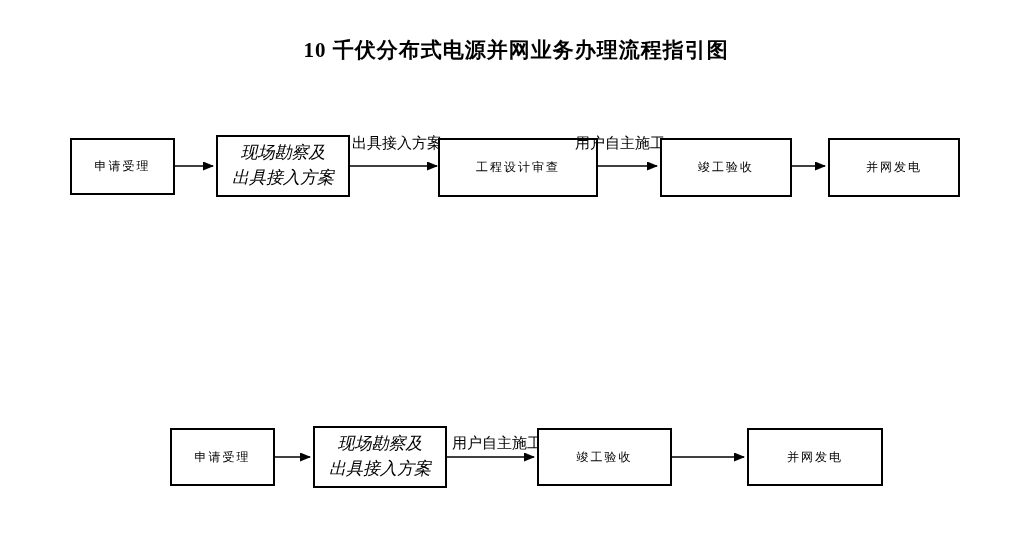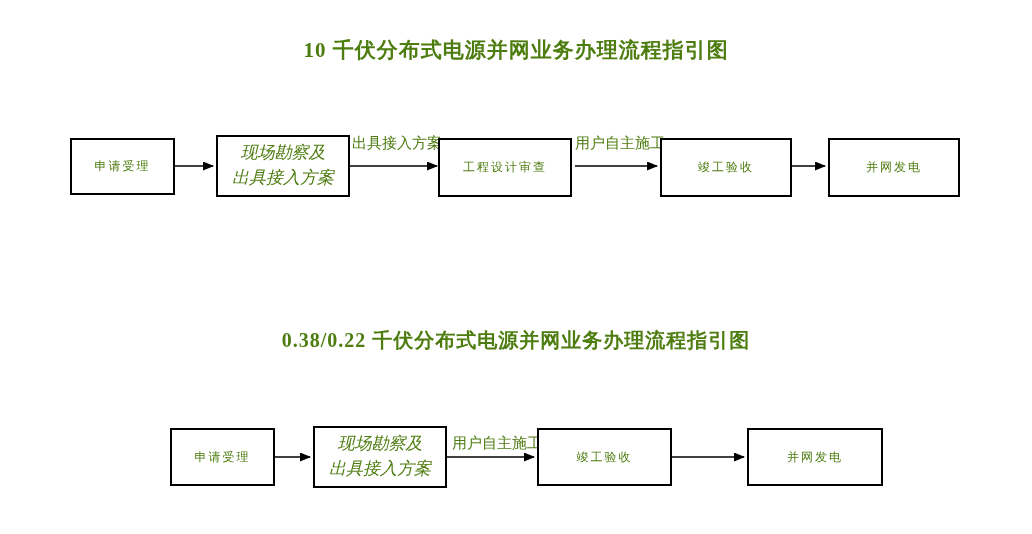--- a/index.html
+++ b/index.html
@@ -7,21 +7,21 @@
     padding: 0;
     background: #ffffff;
     font-family: "Liberation Serif", serif;
   }
   .canvas {
     position: relative;
     width: 1032px;
     height: 534px;
     background: #ffffff;
     overflow: hidden;
-    color: #4d7c0f;
+    color: #000000;
   }
   .title {
     position: absolute;
     left: 0;
     width: 1032px;
     text-align: center;
     font-weight: bold;
     font-size: 21px;
     letter-spacing: 1px;
     font-family: "Liberation Serif", serif;
@@ -91,35 +91,34 @@
     <span class="big">申请受理</span>
   </div>
 
   <div class="flow-box" style="left:216px; top:135px; width:134px; height:62px;">
     <span class="small">现场勘察及</span>
     <span class="small">出具接入方案</span>
   </div>
 
   <div class="arrow-label" style="left:352px; top:134px;">出具接入方案</div>
 
-  <div class="flow-box" style="left:438px; top:138px; width:134px; height:59px;">
+  <div class="flow-box" style="left:438px; top:138px; width:160px; height:59px;">
     <span class="big">工程设计审查</span>
   </div>
 
   <div class="arrow-label" style="left:575px; top:134px;">用户自主施工</div>
 
   <div class="flow-box" style="left:660px; top:138px; width:132px; height:59px;">
     <span class="big">竣工验收</span>
   </div>
 
   <div class="flow-box" style="left:828px; top:138px; width:132px; height:59px;">
     <span class="big">并网发电</span>
   </div>
 
-  <div class="title" style="top:327px; font-size:20px;">0.38/0.22 千伏分布式电源并网业务办理流程指引图</div>
 
   <div class="flow-box" style="left:170px; top:428px; width:105px; height:58px;">
     <span class="big">申请受理</span>
   </div>
 
   <div class="flow-box" style="left:313px; top:426px; width:134px; height:62px;">
     <span class="small">现场勘察及</span>
     <span class="small">出具接入方案</span>
   </div>
 

